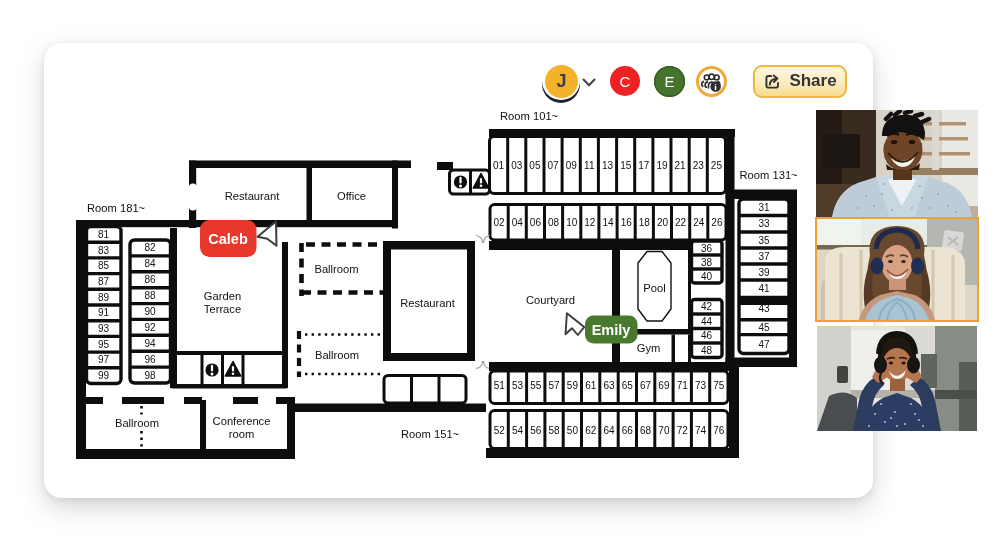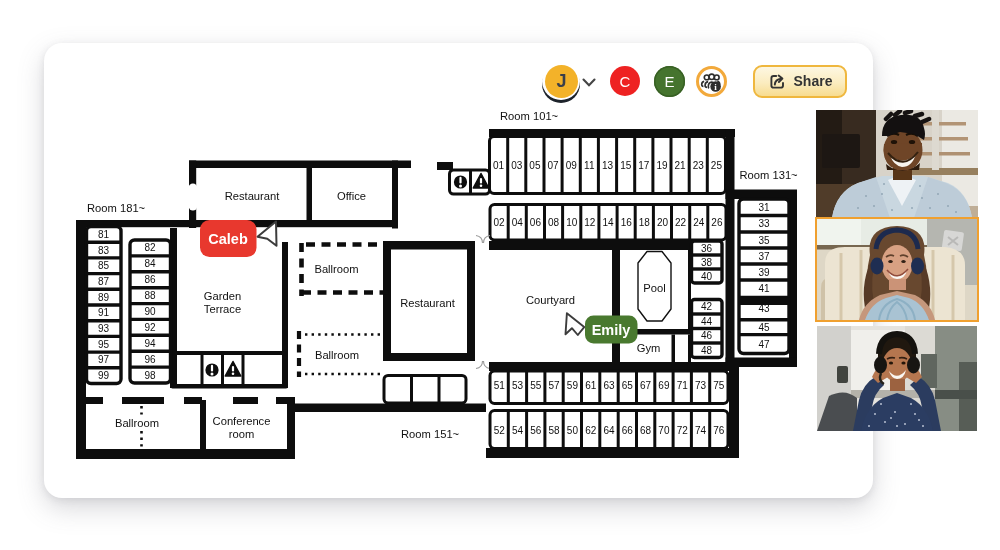--- a/index.html
+++ b/index.html
@@ -442,21 +442,21 @@
 </svg>
   </div>
 
 <div style="position:absolute;left:753px;top:64.5px;width:94px;height:33px;border:2px solid #efb73e;border-radius:9px;
  background:linear-gradient(180deg,#fdf7e2 0%,#fbecbf 55%,#f7dc90 100%);display:flex;align-items:center;justify-content:center;gap:7px;">
 <svg width="19" height="19" viewBox="0 0 19 19" fill="none" stroke="#333" stroke-width="1.9" stroke-linecap="round" stroke-linejoin="round">
 <path d="M8.2,4 H5.6 Q3.4,4 3.4,6.2 V13.4 Q3.4,15.6 5.6,15.6 H12.8 Q15,15.6 15,13.4 V11"></path>
 <path d="M6.8,12.6 Q7.2,7.2 13.2,6.7"></path>
 <path d="M10.6,3.6 L14.4,6.6 L10.9,10"></path>
 </svg>
-<span style="font-size:14px;font-weight:bold;color:#333;">Share</span>
+<span style="font-size:17px;font-weight:bold;color:#333;">Share</span>
 </div>
 
 <div class="thumb" style="left:816px;top:110px;width:162px;height:108px;"><svg width="162" height="108" viewBox="0 0 162 108">
 
 <rect width="162" height="108" fill="#d8d3c9"></rect>
 <rect x="0" y="0" width="60" height="108" fill="#382b20"></rect>
 <rect x="0" y="0" width="26" height="108" fill="#231b14"></rect>
 <rect x="6" y="24" width="38" height="34" rx="2" fill="#1d1713"></rect>
 <rect x="0" y="74" width="60" height="34" fill="#503c29"></rect>
 <rect x="126" y="0" width="36" height="108" fill="#ebe9e3"></rect>

